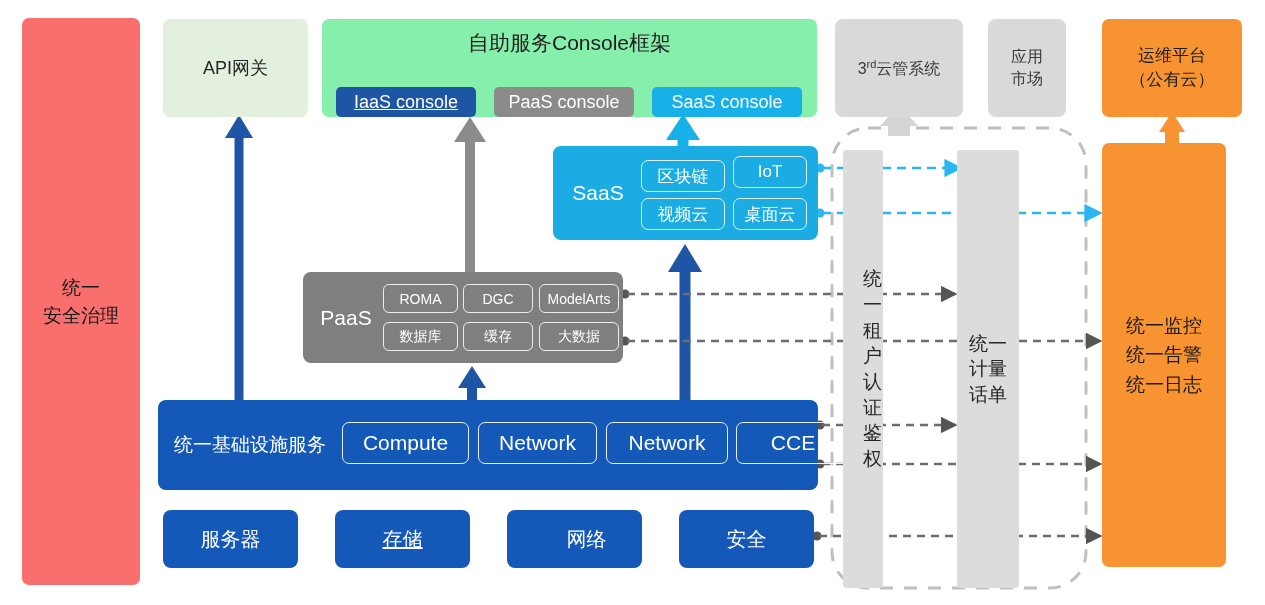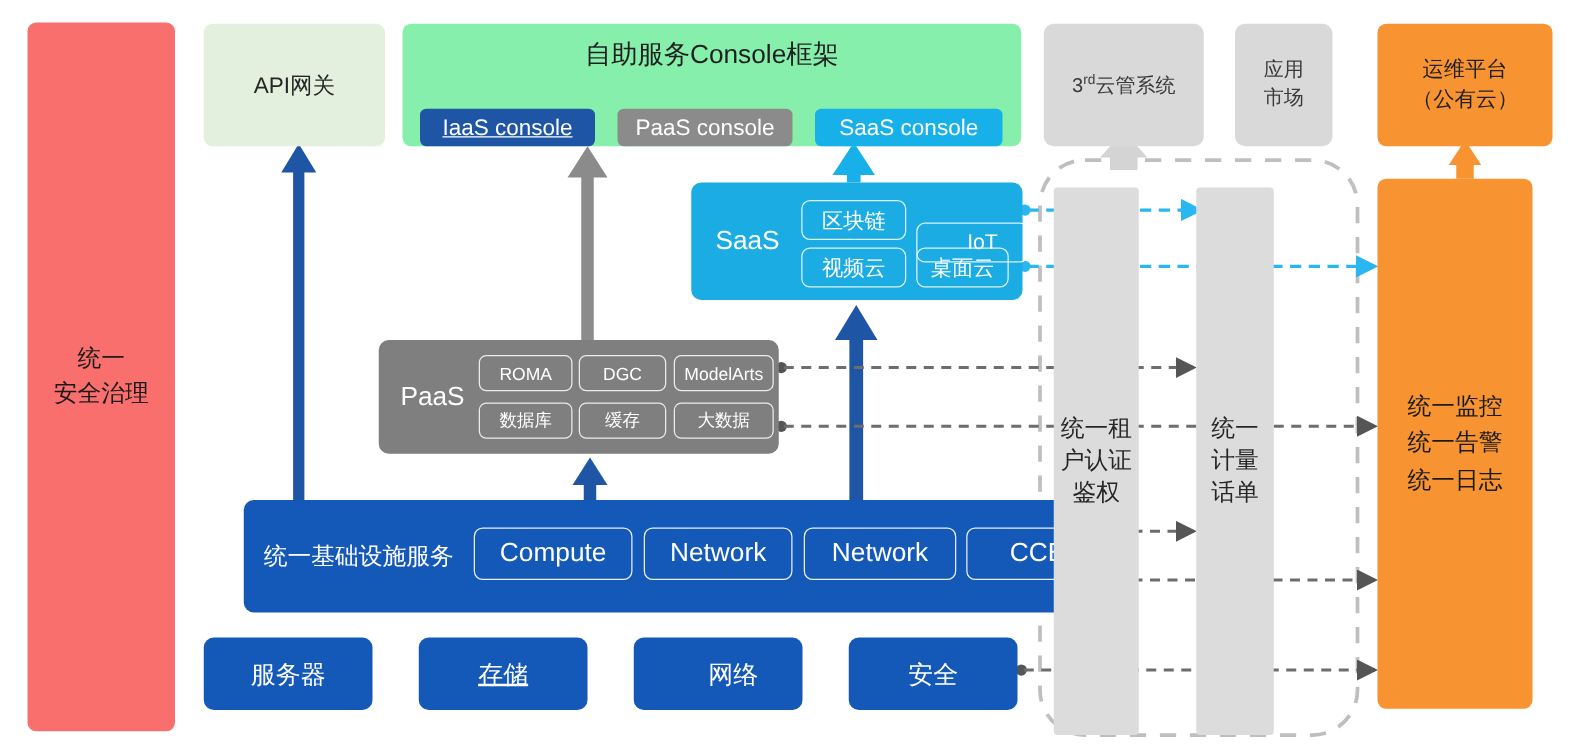--- a/index.html
+++ b/index.html
@@ -78,21 +78,21 @@
     display:flex;align-items:center;justify-content:center;
     color:#ffffff;font-size:21px;
   }
   .saas-chip{
     position:absolute;height:30px;border-radius:7px;
     border:1.6px solid rgba(255,255,255,.85);
     display:flex;align-items:center;justify-content:center;
     color:#ffffff;font-size:17px;white-space:nowrap;
   }
   .sc0{left:88px;top:14px;width:82px;}
-  .sc1{left:180px;top:32px;width:72px;padding-left:16px;}
+  .sc1{left:180px;top:10px;width:72px;}
   .sc2{left:88px;top:52px;width:82px;}
   .sc3{left:180px;top:52px;width:72px;}
 
   
   .paas{
     left:303px;top:272px;width:320px;height:91px;
     background:#7f7f7f;border-radius:8px;display:block;
   }
   .paas-label{
     position:absolute;left:8px;top:0;height:100%;width:70px;
@@ -108,21 +108,21 @@
   .pc0{left:80px;top:12px;width:73px;}
   .pc1{left:160px;top:12px;width:68px;}
   .pc2{left:236px;top:12px;width:78px;}
   .pc3{left:80px;top:50px;width:73px;}
   .pc4{left:160px;top:50px;width:68px;}
   .pc5{left:236px;top:50px;width:78px;}
 
   
   .infra{
     left:158px;top:400px;width:660px;height:90px;
-    background:#1559b8;border-radius:8px;display:block;margin-left:37px;
+    background:#1559b8;border-radius:8px;display:block;
   }
   .infra-label{
     position:absolute;left:16px;top:0;height:100%;
     display:flex;align-items:center;color:#ffffff;font-size:19px;white-space:nowrap;
   }
   .infra-chip{
     position:absolute;top:22px;height:40px;border-radius:7px;
     border:1.6px solid rgba(255,255,255,.9);
     display:flex;align-items:center;justify-content:center;
     color:#ffffff;font-size:21px;white-space:nowrap;
@@ -142,21 +142,21 @@
   .hw2{left:507px;width:135px;padding-left:24px;}
   .hw3{left:679px;width:135px;}
 
   
   .vcol{
     background:#dcdcdc;border-radius:3px;
     color:#262626;font-size:19px;line-height:1.35;
     writing-mode:horizontal-tb;
   }
   .vcol span{display:block;}
-  .vcol-auth{left:843px;top:150px;width:68px;height:438px;}
+  .vcol-auth{left:843px;top:150px;width:40px;height:438px;padding-left:19px;}
   .vcol-bill{left:957px;top:150px;width:62px;height:438px;}
 </style>
 </head>
 <body>
 
 <div id="stage">
 
   <svg class="svg-layer" viewBox="0 0 1265 605">
     <defs>
       <marker id="ah-gray" markerWidth="7" markerHeight="7" refX="6" refY="3.5" orient="auto">

